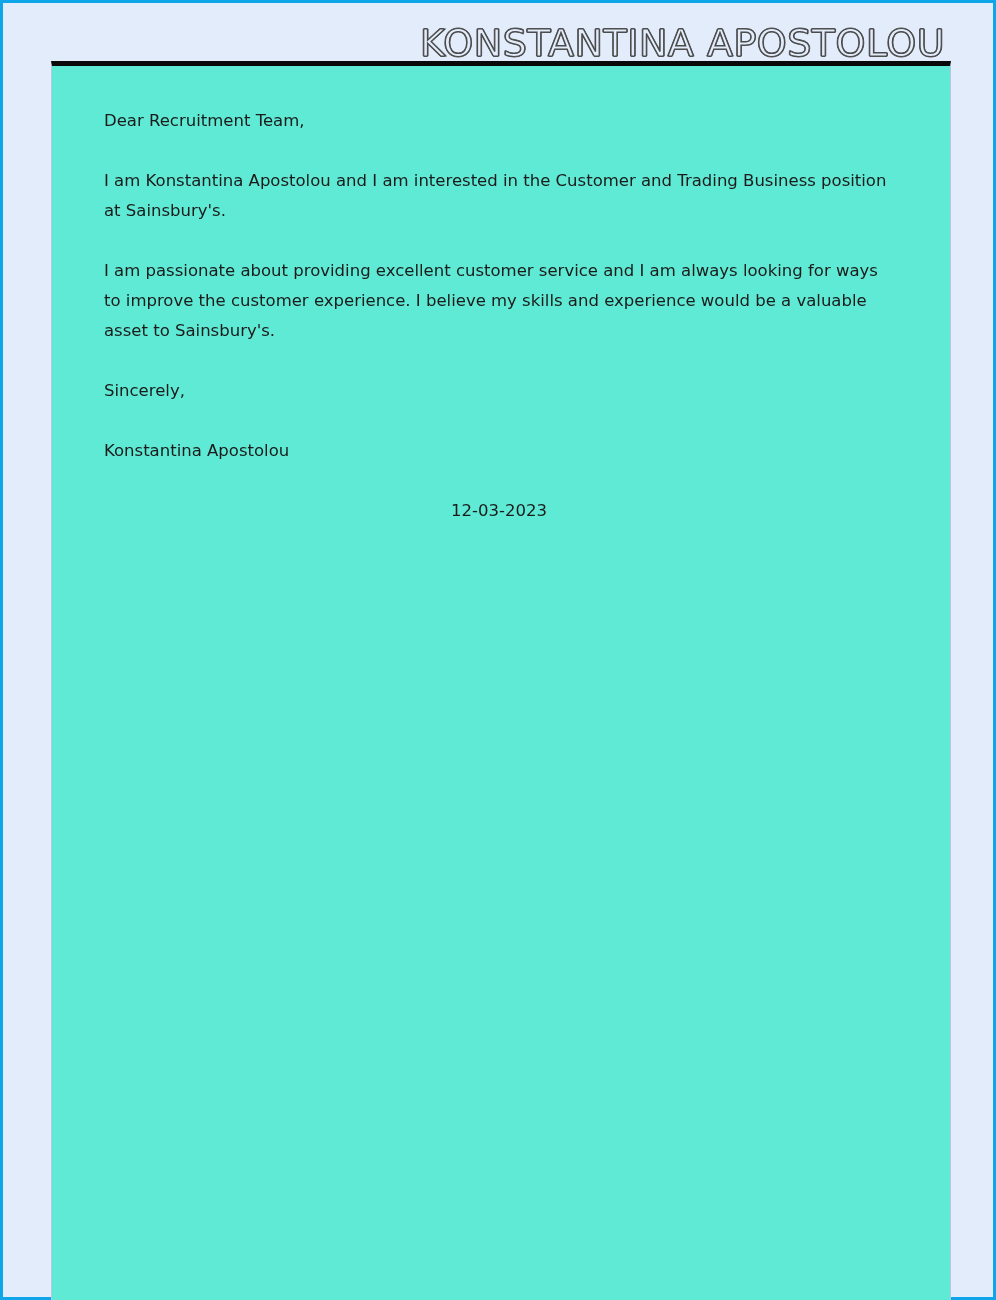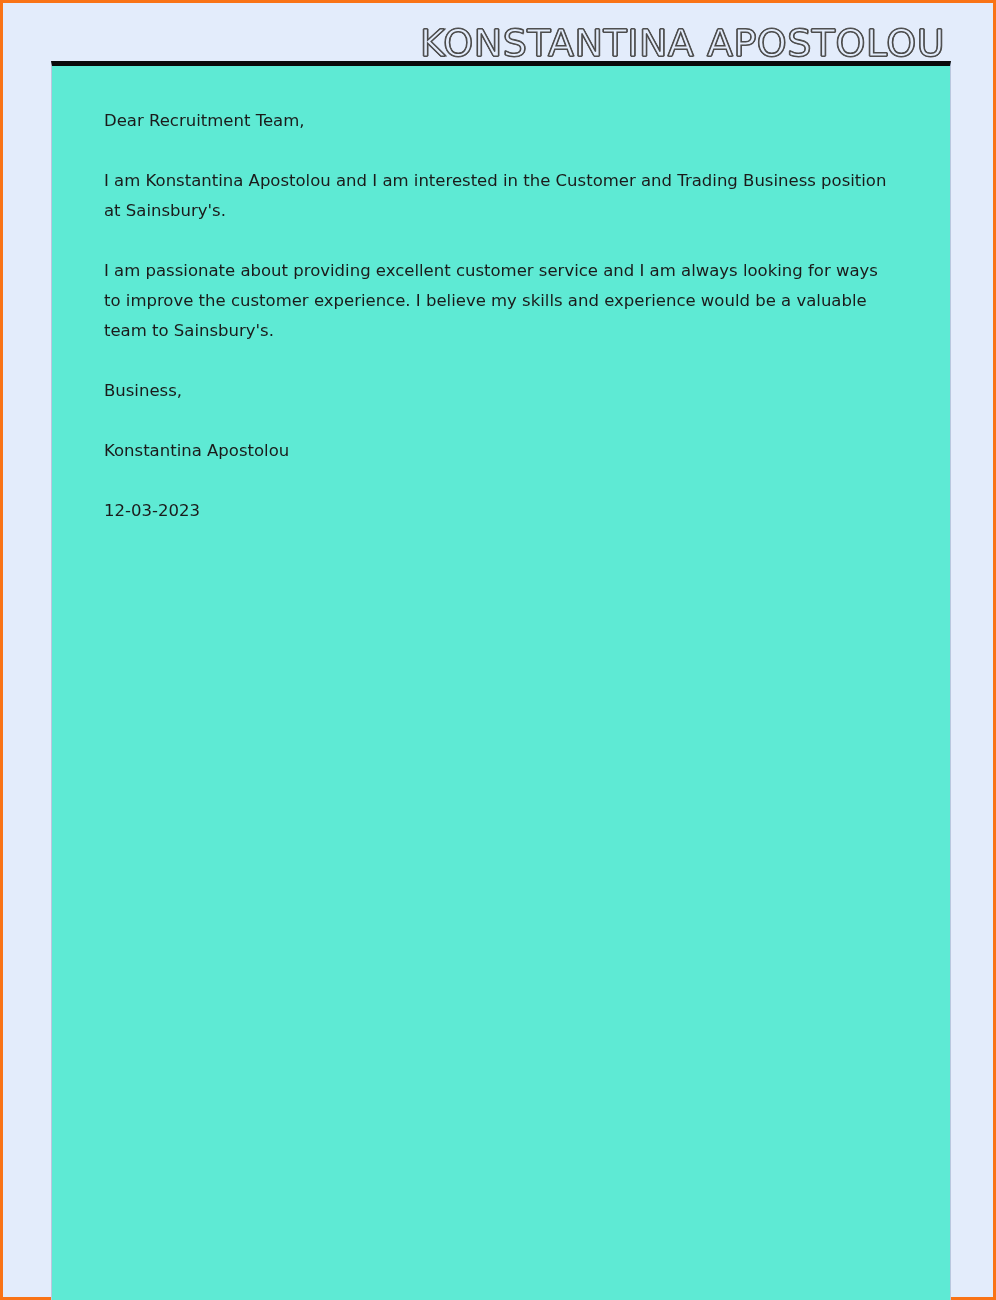--- a/index.html
+++ b/index.html
@@ -11,21 +11,21 @@
     height: 1300px;
     background: #e3ecfb;
     font-family: "DejaVu Sans", sans-serif;
     overflow: hidden;
   }
   .page {
     position: relative;
     width: 996px;
     height: 1300px;
     box-sizing: border-box;
-    border: 3px solid #f97316;
+    border: 3px solid #0ea5e9;
     background: #e3ecfb;
   }
   .header {
     position: absolute;
     top: 8px;
     left: 0;
     right: 0;
     height: 48px;
   }
   .header-name {
@@ -66,20 +66,21 @@
     font-family: "DejaVu Sans", sans-serif;
     font-size: 16.5px;
     line-height: 30px;
     color: #1b1b1b;
   }
   .date {
     color: #3d8fd6;
     font-size: 16.5px;
     line-height: 30px;
     font-family: "DejaVu Sans", sans-serif;
+    text-align: center;
   }
   .footer-brand {
     position: absolute;
     right: 0;
     bottom: 10px;
     font-family: "DejaVu Sans", sans-serif;
     font-size: 12px;
     color: #444444;
     margin-top: 32px;
   }
@@ -91,22 +92,22 @@
 
   <div class="header">
     <div class="header-name">KONSTANTINA APOSTOLOU</div>
   </div>
 
   <div class="sheet">
 
     <div class="letter">
       <p>Dear Recruitment Team,</p>
       <p>I am Konstantina Apostolou and I am interested in the Customer and Trading Business position at Sainsbury's.</p>
-      <p>I am passionate about providing excellent customer service and I am always looking for ways to improve the customer experience. I believe my skills and experience would be a valuable team to Sainsbury's.</p>
-      <p>Business,</p>
+      <p>I am passionate about providing excellent customer service and I am always looking for ways to improve the customer experience. I believe my skills and experience would be a valuable asset to Sainsbury's.</p>
+      <p>Sincerely,</p>
       <p>Konstantina Apostolou</p>
       <p class="date">12-03-2023</p>
     </div>
 
     <div class="footer-brand">Lazyapply.com</div>
   </div>
 
 </div>
 
 </body></html>

